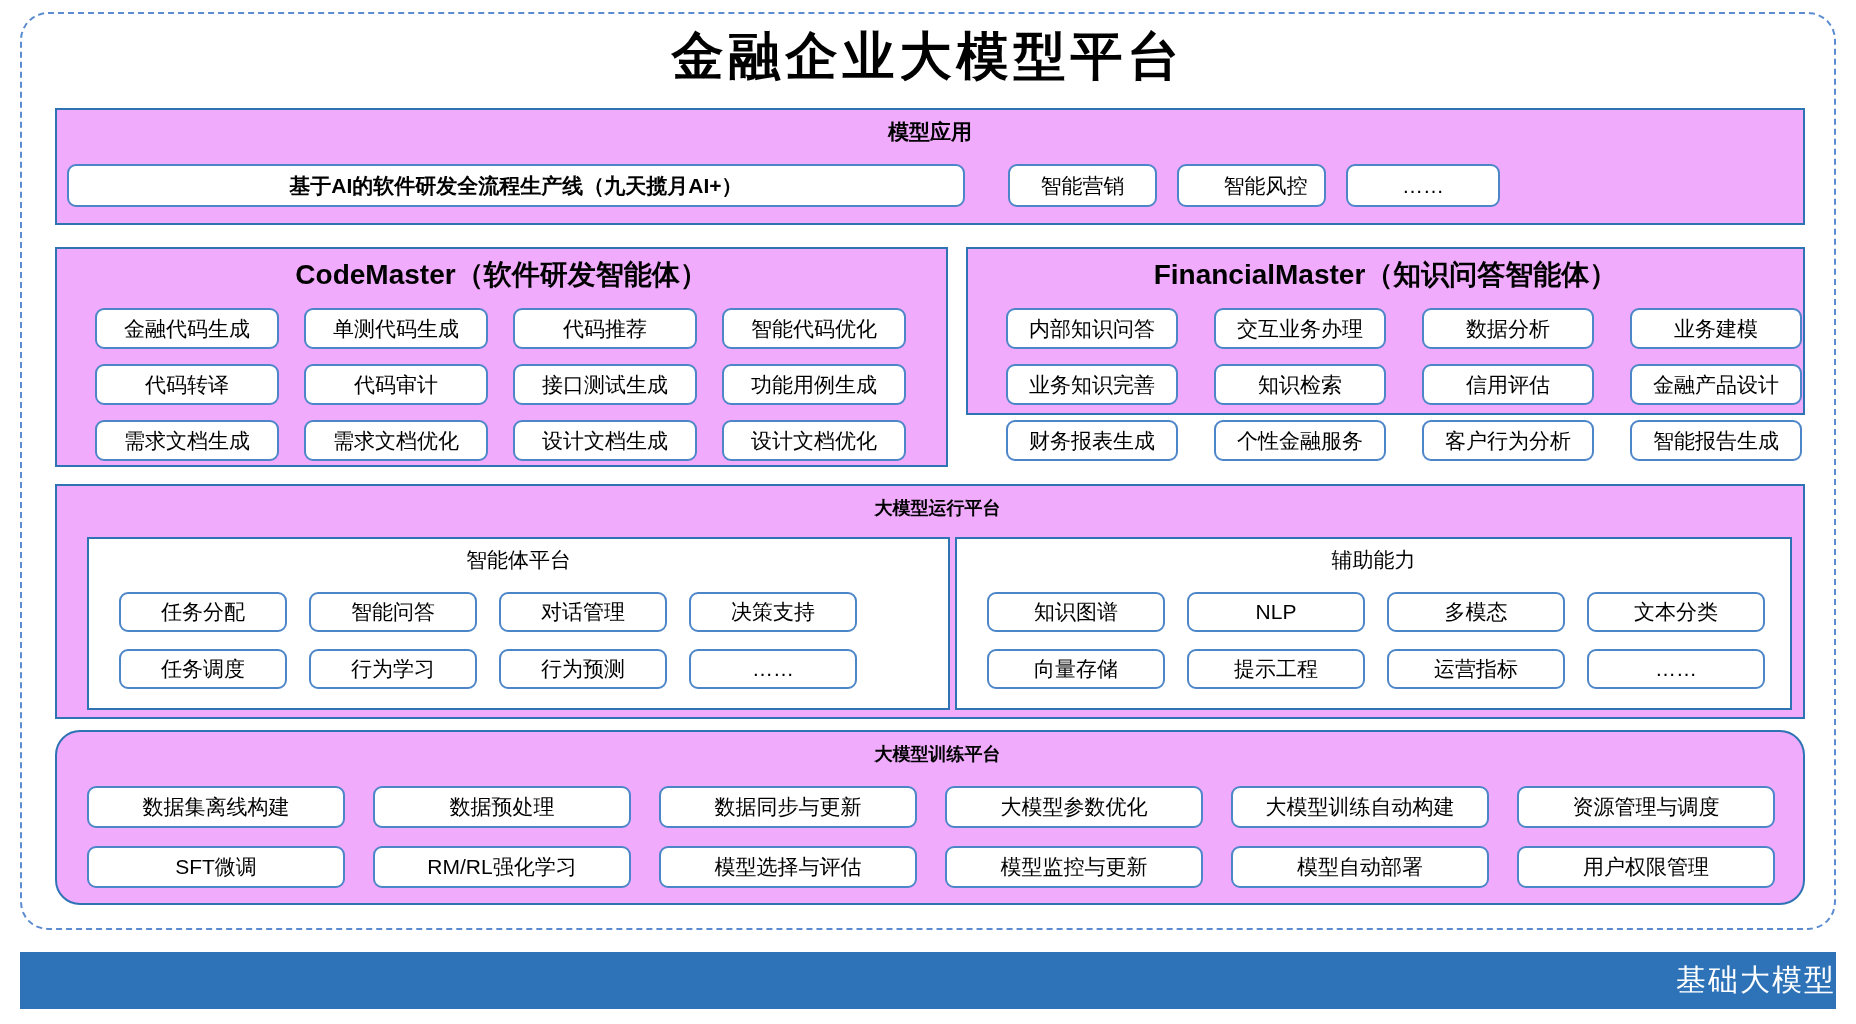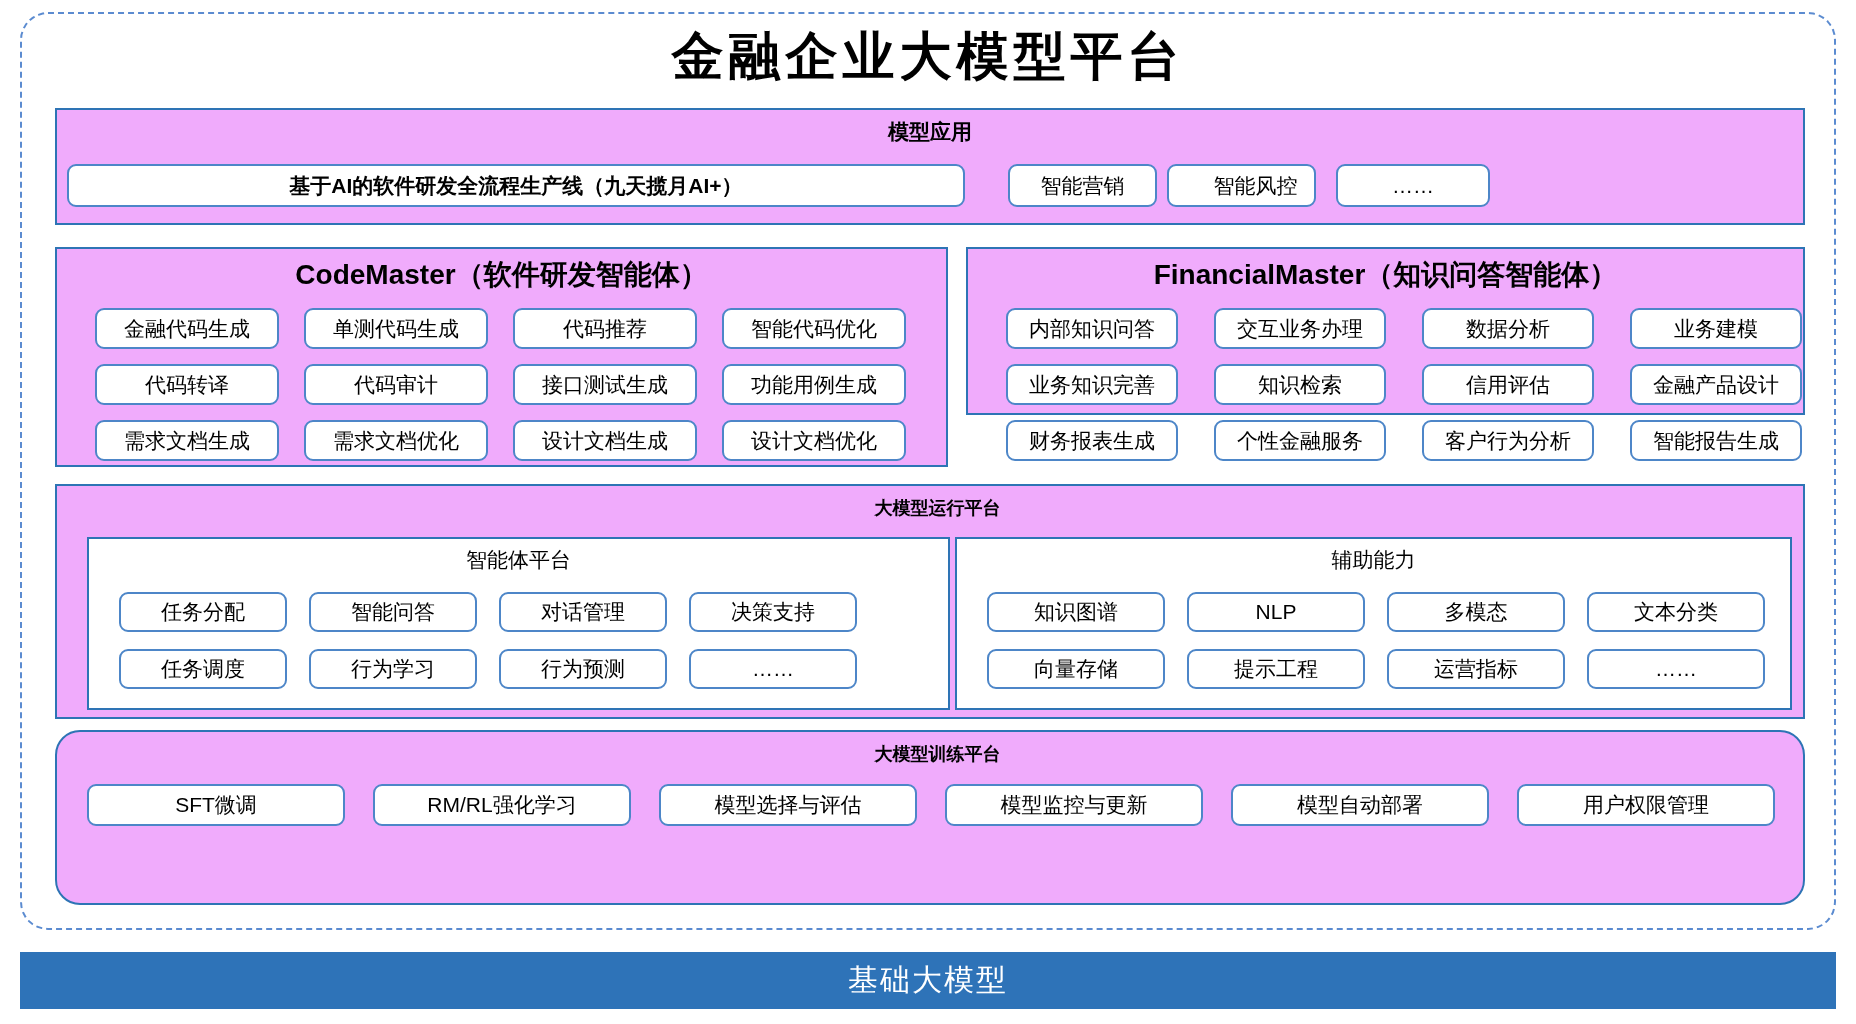--- a/index.html
+++ b/index.html
@@ -15,21 +15,21 @@
   .sect-header.big{font-size:18px;padding-top:10px;padding-left:15px;}
   .row{display:flex;}
   .chip{background:#fff;border:2px solid #4d86c8;border-radius:9px;box-sizing:border-box;
         display:flex;align-items:center;justify-content:center;font-size:21px;white-space:nowrap;}
   
   .s1{left:55px;top:108px;width:1750px;height:117px;}
   .s1 .row{margin:18px 0 0 10px;}
   .s1 .chip{height:43px;}
   .chip-pipeline{width:898px;font-weight:bold;}
   .chip-s1a{width:149px;margin-left:43px;}
-  .chip-s1b{width:149px;margin-left:10px;padding-left:28px;}
+  .chip-s1b{width:149px;margin-left:20px;padding-left:28px;}
   .chip-s1c{width:154px;margin-left:20px;}
   
   .s2l{left:55px;top:247px;width:893px;height:220px;}
   .s2r{left:966px;top:247px;width:839px;height:168px;}
   .agent-title{text-align:center;font-weight:bold;font-size:28px;margin-top:8px;line-height:36px;}
   .wavy{text-decoration-style:wavy;text-decoration-color:#e8503a;
         text-decoration-thickness:2px;text-underline-offset:7px;text-decoration-skip-ink:none;margin-top:16px;}
   .s2l .row{margin:15px 0 0 38px;gap:25px;}
   .s2l .row:first-of-type{margin-top:5px;}
   .s2l .chip{width:184px;height:41px;}
@@ -48,21 +48,21 @@
   .inner-l .chip{width:168px;height:40px;}
   .inner-r .chip{width:178px;height:40px;}
   
   .s4{left:55px;top:730px;width:1750px;height:175px;border-radius:25px;}
   .s4 .row{margin:0 0 0 30px;gap:28px;}
   .s4 .row.r1{margin-top:20px;}
   .s4 .row.r2{margin-top:18px;}
   .s4 .chip{width:258px;height:42px;}
   
   .base-bar{position:absolute;left:20px;top:952px;width:1816px;height:57px;background:#2e73b8;
-        color:#fff;display:flex;align-items:center;justify-content:center;font-size:30px;letter-spacing:2px;}
+        color:#fff;display:flex;align-items:center;justify-content:flex-end;font-size:30px;letter-spacing:2px;}
 </style>
 </head>
 <body>
 
 <div class="page">
   <div class="dashed-frame"></div>
   <div class="main-title">金融企业大模型平台</div>
 
   <div class="sect s1">
     <div class="sect-header">模型应用</div>
@@ -153,20 +153,28 @@
         <div class="chip">向量存储</div>
         <div class="chip">提示工程</div>
         <div class="chip">运营指标</div>
         <div class="chip">……</div>
       </div>
     </div>
   </div>
 
   <div class="sect s4">
     <div class="sect-header big">大模型训练平台</div>
+    <div class="row r1">
+      <div class="chip">数据集离线构建</div>
+      <div class="chip">数据预处理</div>
+      <div class="chip">数据同步与更新</div>
+      <div class="chip">大模型参数优化</div>
+      <div class="chip">大模型训练自动构建</div>
+      <div class="chip">资源管理与调度</div>
+    </div>
     <div class="row r2">
       <div class="chip">SFT微调</div>
       <div class="chip">RM/RL强化学习</div>
       <div class="chip">模型选择与评估</div>
       <div class="chip">模型监控与更新</div>
       <div class="chip">模型自动部署</div>
       <div class="chip">用户权限管理</div>
     </div>
   </div>
 

